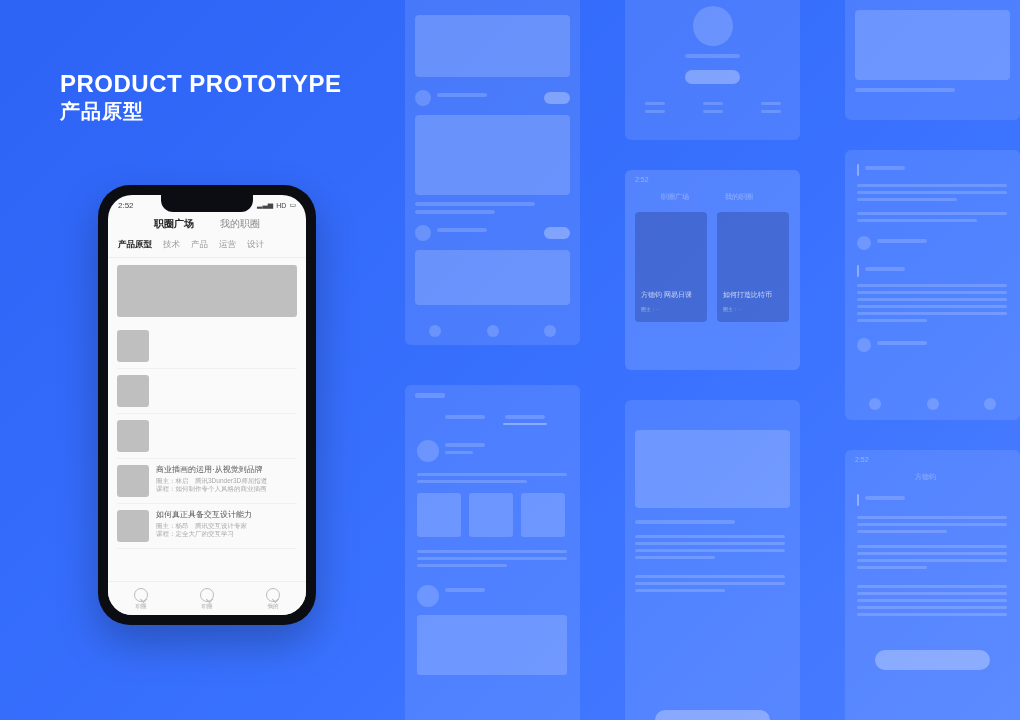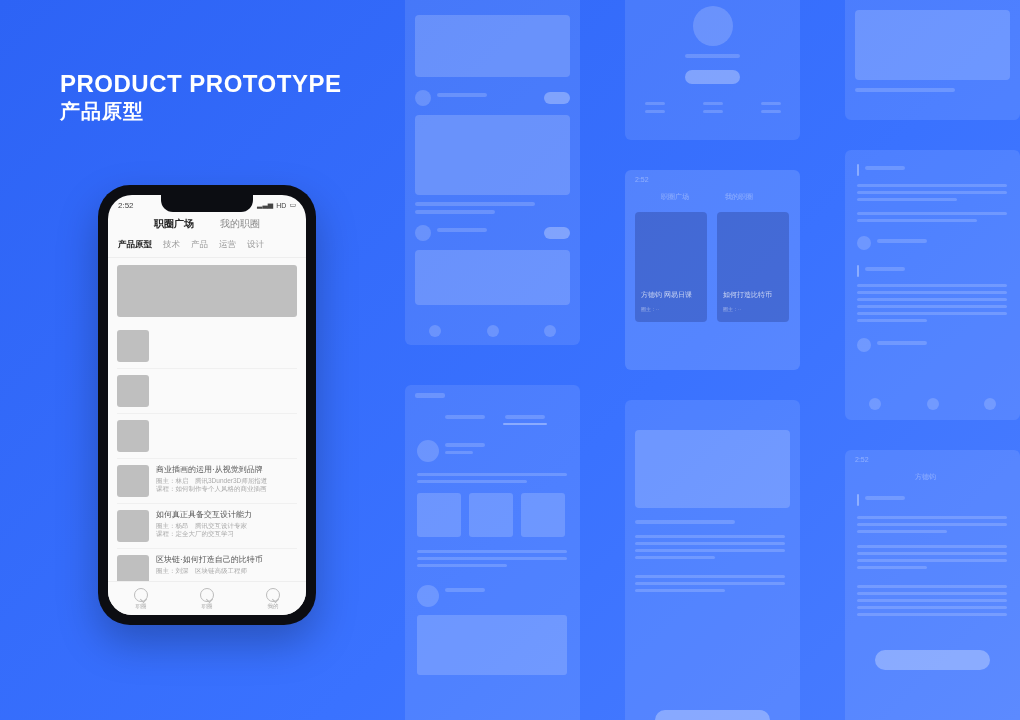--- a/index.html
+++ b/index.html
@@ -128,27 +128,20 @@
             <div class="row-sub">圈主：林启　腾讯3Dunder3D师屈指道</div>
             <div class="row-sub2">课程：如何制作专个人风格的商业插画</div>
           </div>
         </div>
         <div class="row">
           <div class="thumb"></div>
           <div class="row-txt">
             <div class="row-title">如何真正具备交互设计能力</div>
             <div class="row-sub">圈主：杨昂　腾讯交互设计专家</div>
             <div class="row-sub2">课程：定全大厂的交互学习</div>
-          </div>
-        </div>
-        <div class="row">
-          <div class="thumb"></div>
-          <div class="row-txt">
-            <div class="row-title">区块链·如何打造自己的比特币</div>
-            <div class="row-sub">圈主：刘深　区块链高级工程师</div>
           </div>
         </div>
       </div>
 
       <div class="tabbar">
         <div class="tabitem">
           <div class="tabicon"></div>
           <div class="tablab">职圈</div>
         </div>
         <div class="tabitem">

